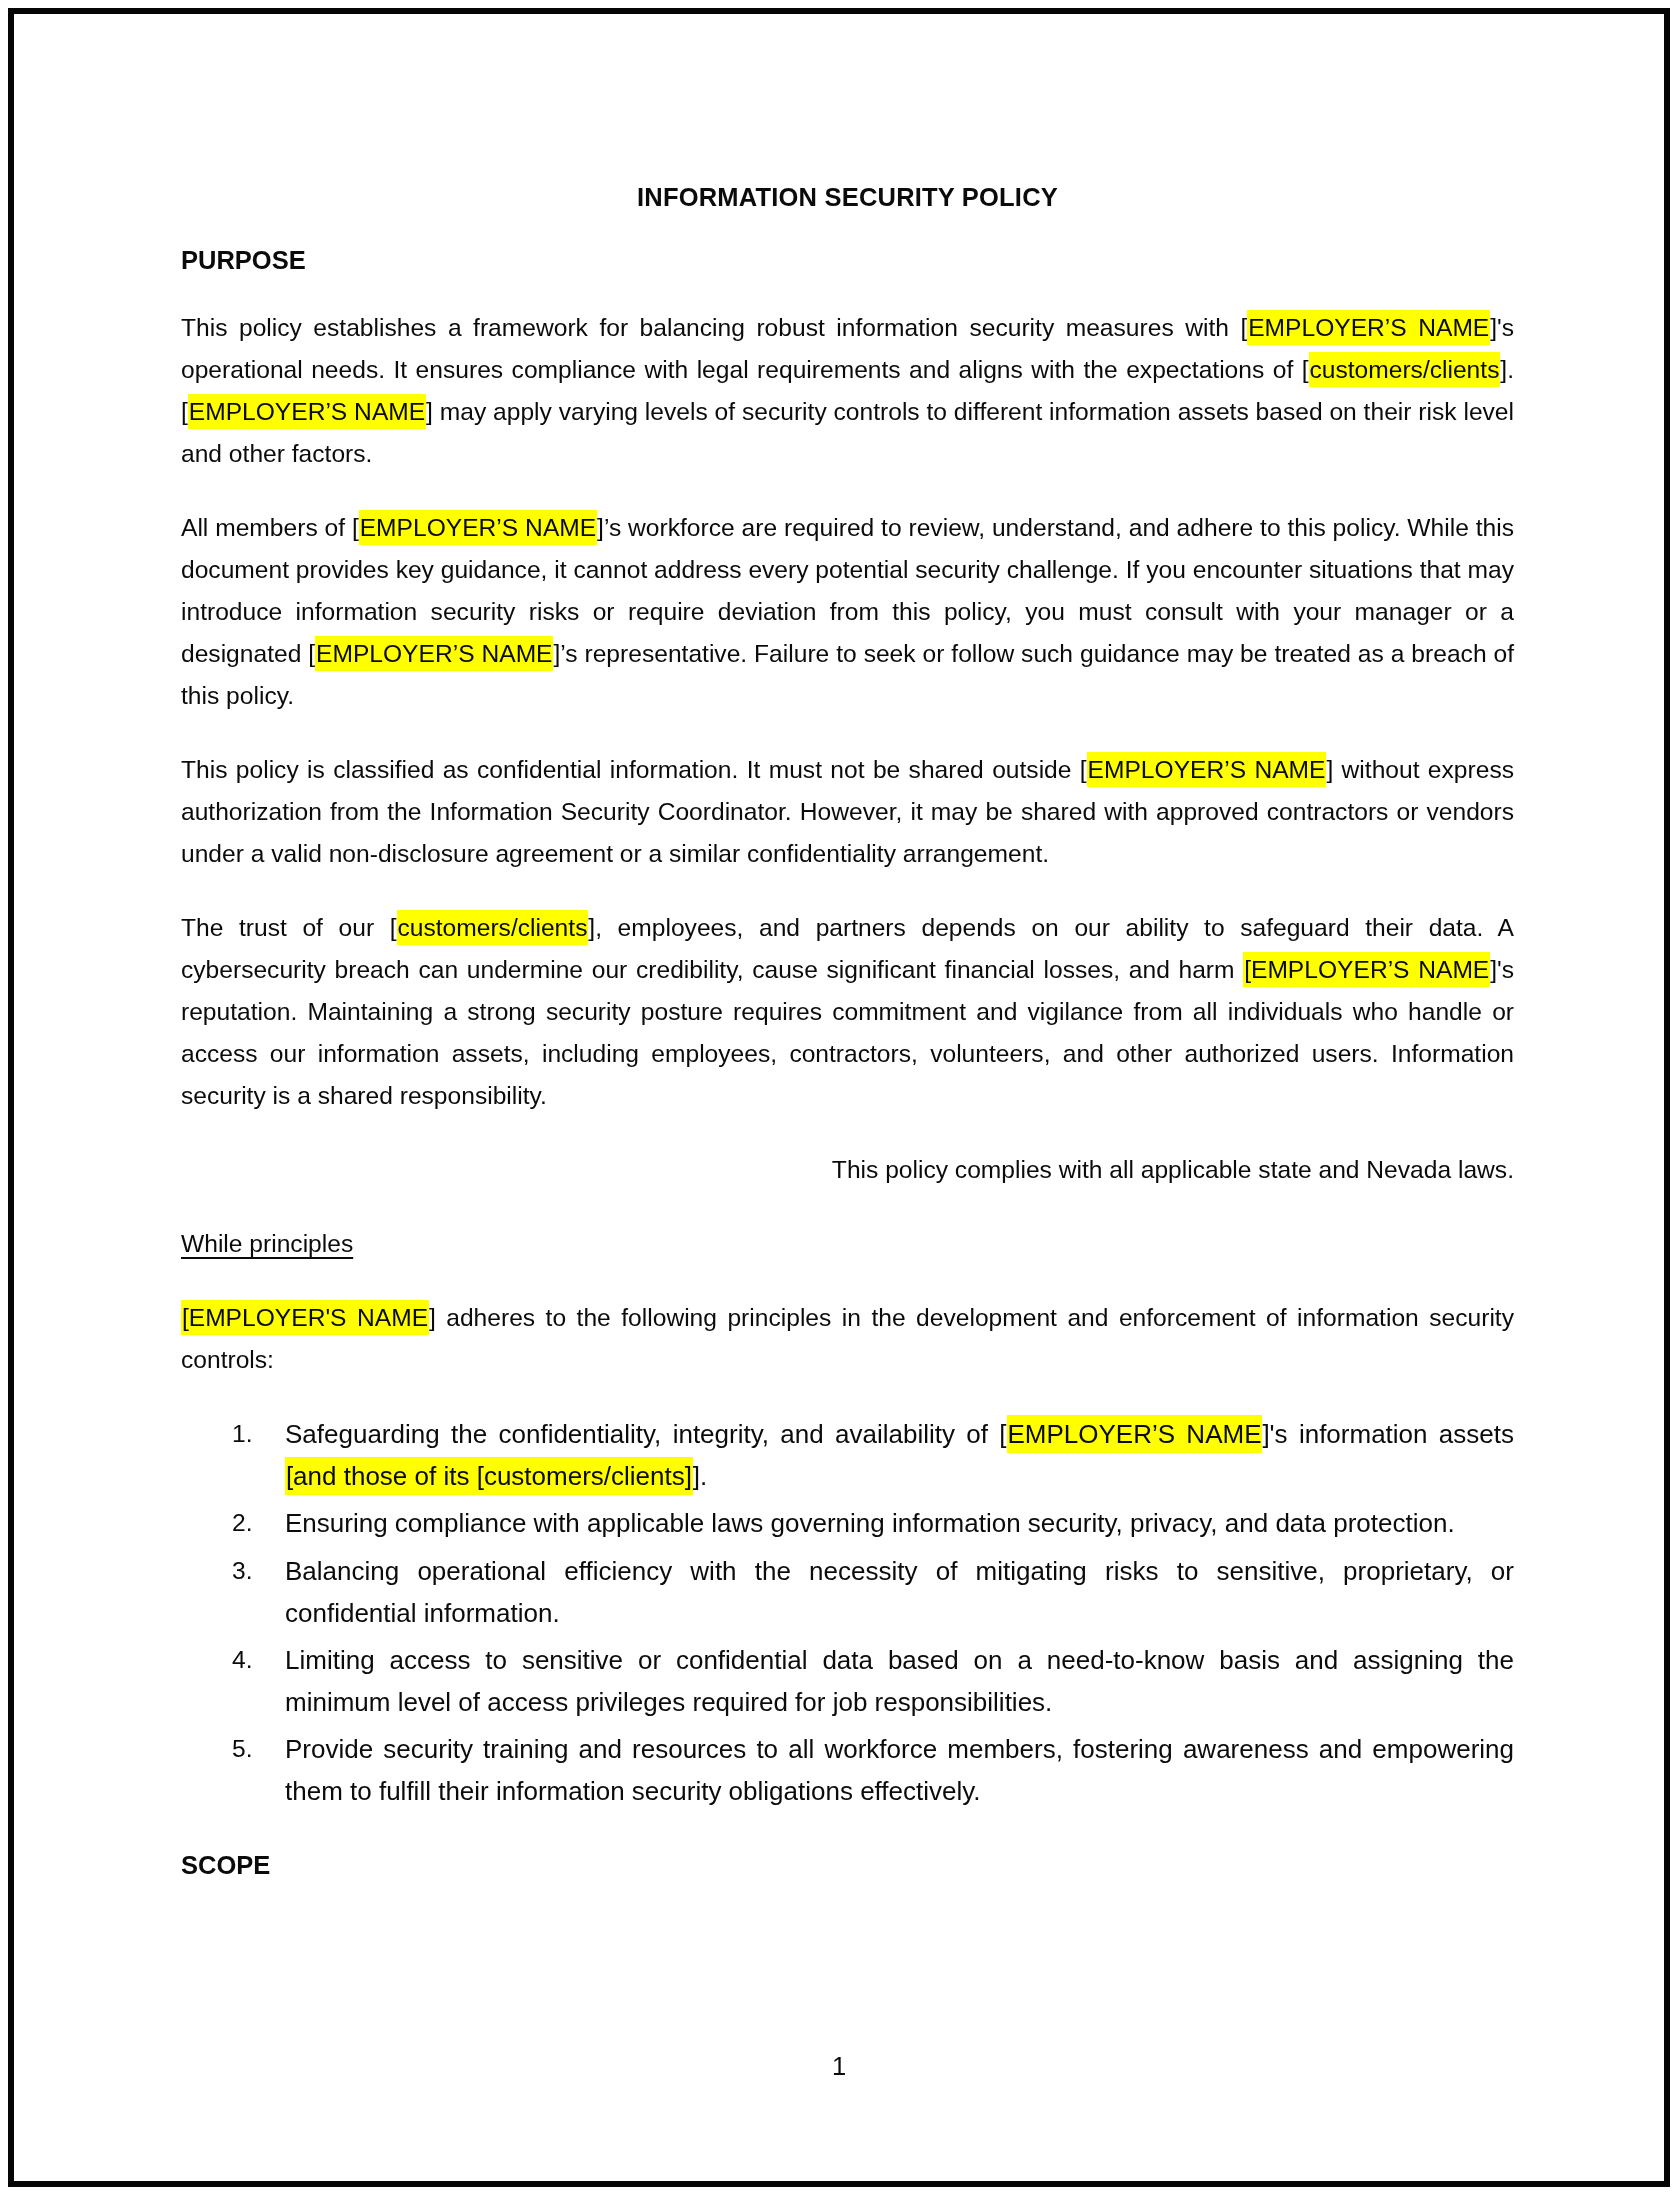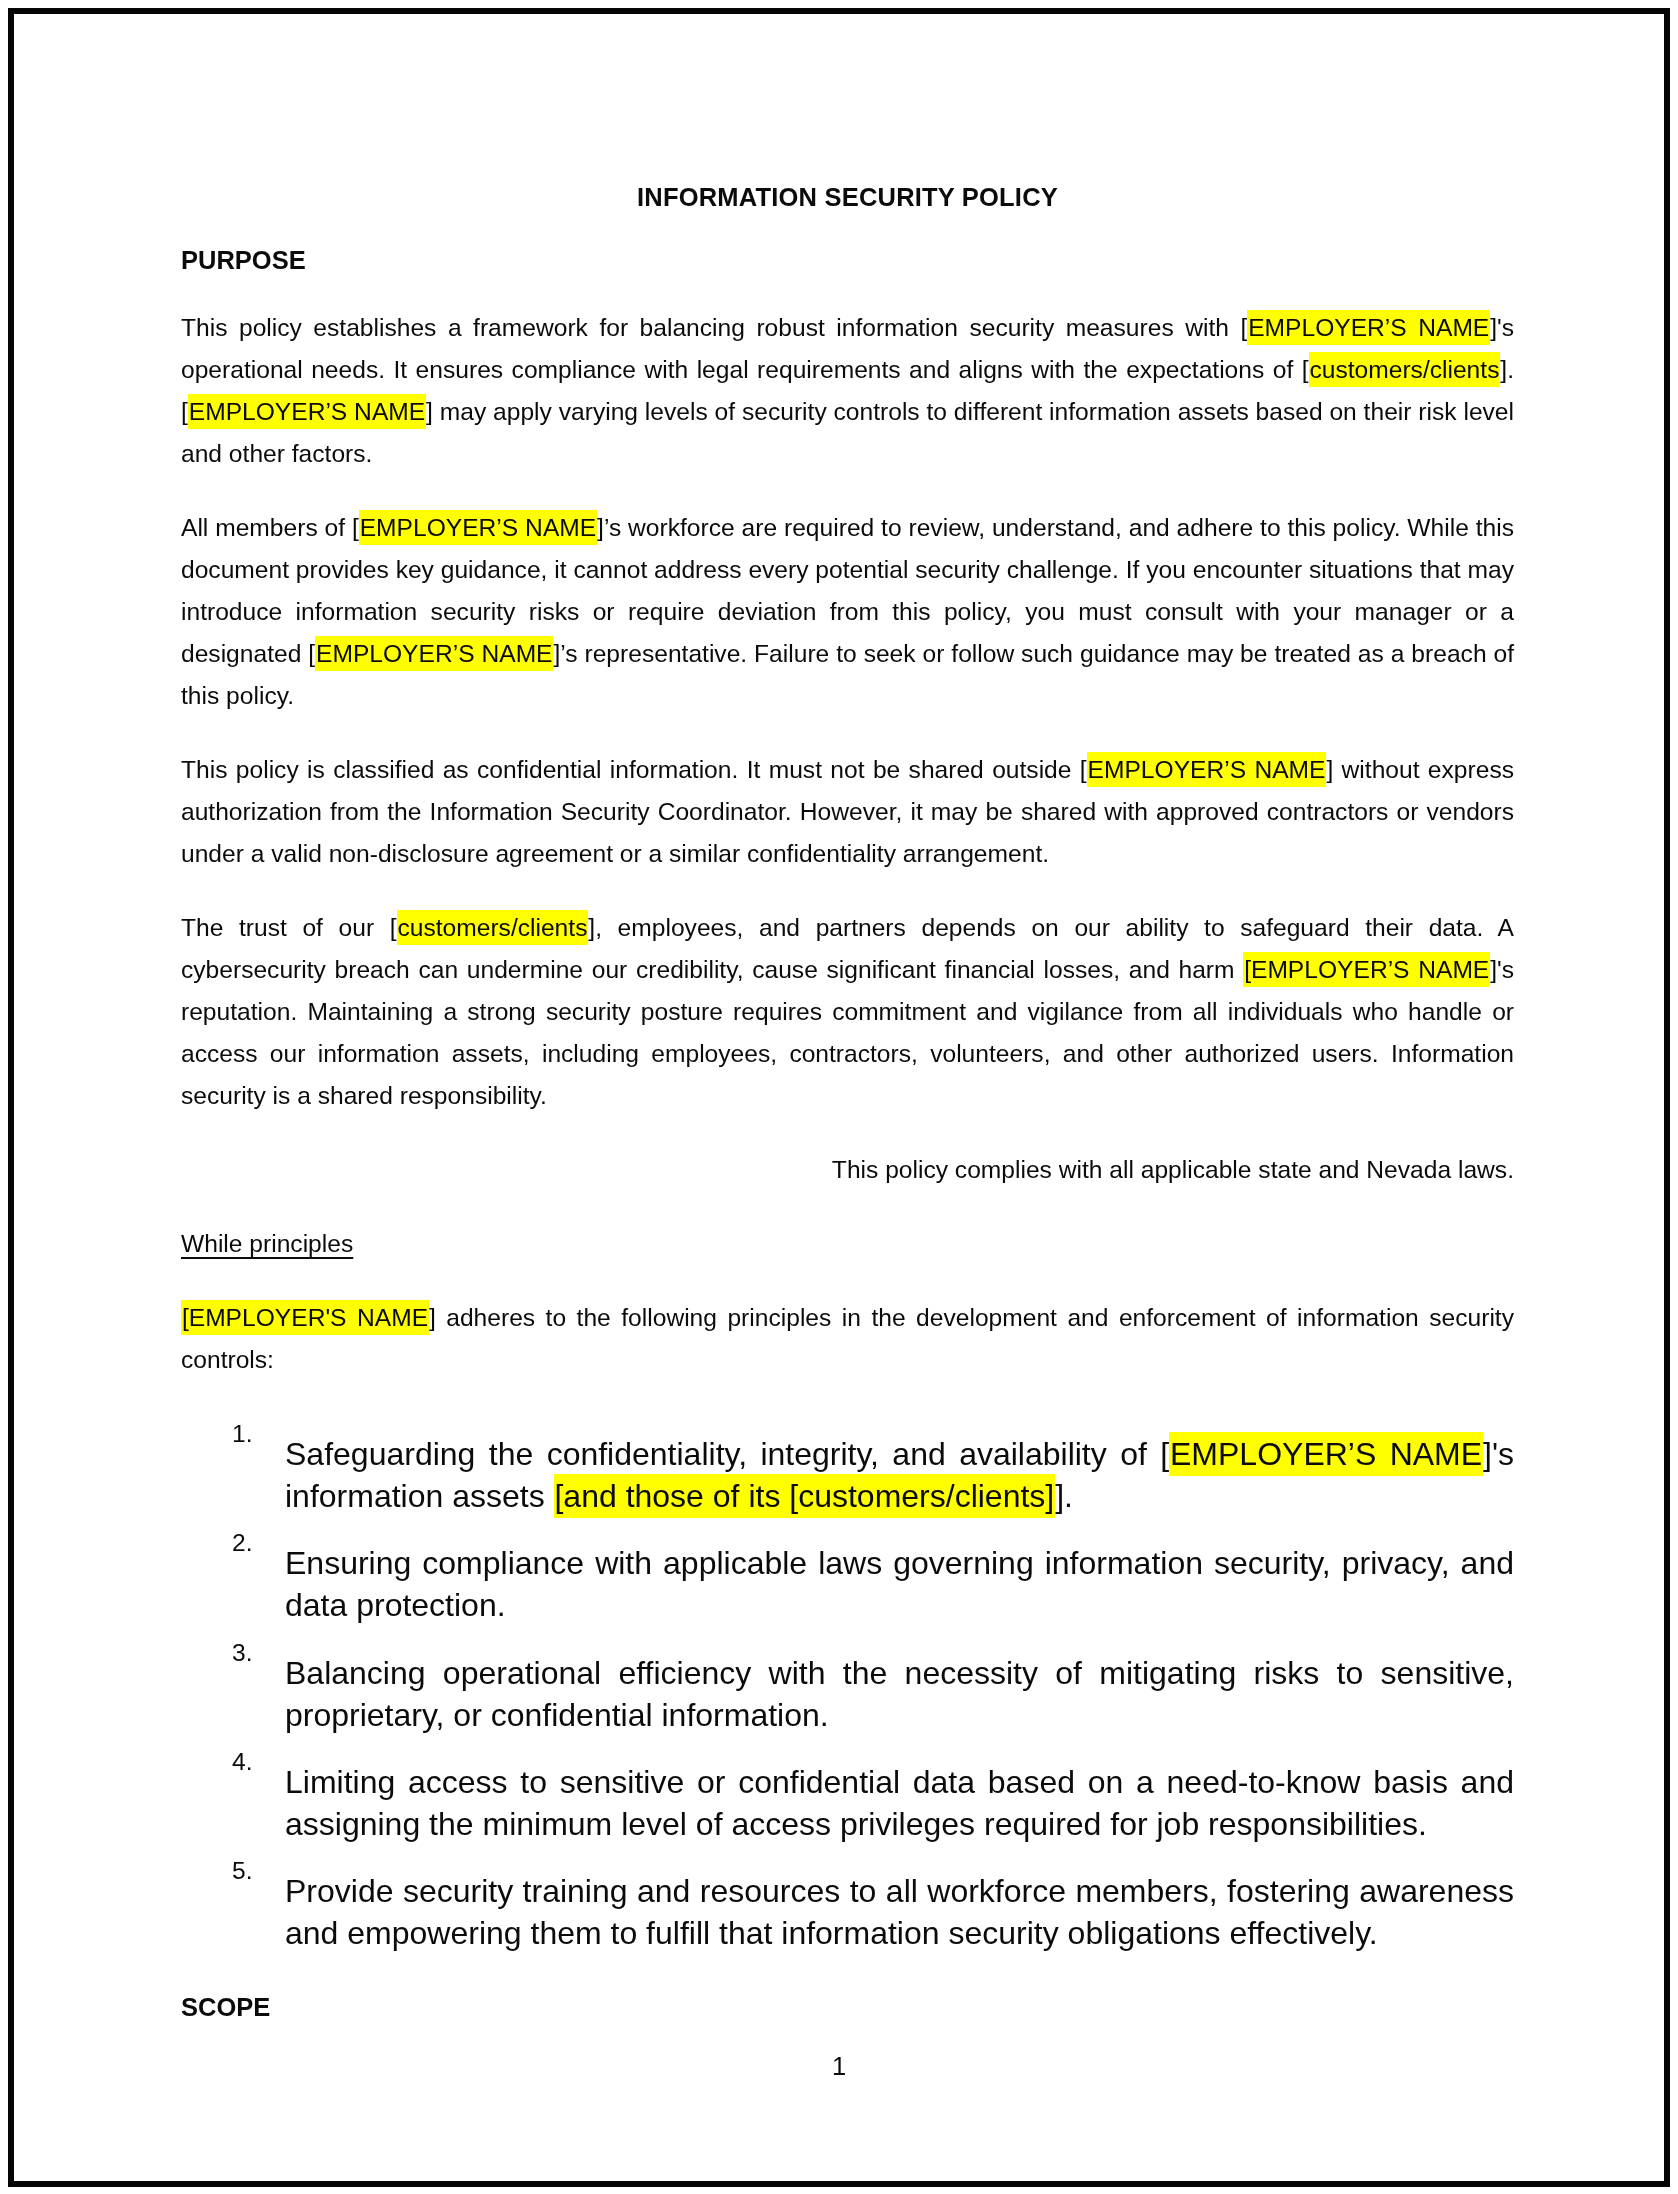--- a/index.html
+++ b/index.html
@@ -73,24 +73,23 @@
     margin-bottom: 5.3px;
   }
   .num-item .num {
     grid-column: 2;
     font-size: 24.6px;
     line-height: 42px;
     text-align: left;
   }
   .num-item .item-text {
     grid-column: 3;
-    font-size: 32px;
+    font-size: 26px;
     line-height: 42px;
     text-align: justify;
-    margin-top: 20px;
   }
   .scope-heading {
     margin-bottom: 0;
   }
   .page-number {
     position: absolute;
     top: 2045px;
     left: 0; right: 0;
     text-align: center;
     font-size: 25.5px;
@@ -130,21 +129,21 @@
     <div class="num-item">
       <span class="num">3.</span>
       <span class="item-text"><span>Balancing operational efficiency with the necessity of mitigating risks to sensitive, proprietary, or confidential information.</span></span>
     </div>
     <div class="num-item">
       <span class="num">4.</span>
       <span class="item-text"><span>Limiting access to sensitive or confidential data based on a need-to-know basis and assigning the minimum level of access privileges required for job responsibilities.</span></span>
     </div>
     <div class="num-item">
       <span class="num">5.</span>
-      <span class="item-text"><span>Provide security training and resources to all workforce members, fostering awareness and empowering them to fulfill that information security obligations effectively.</span></span>
+      <span class="item-text"><span>Provide security training and resources to all workforce members, fostering awareness and empowering them to fulfill their information security obligations effectively.</span></span>
     </div>
   </div>
 
   <div class="h-bold scope-heading">SCOPE</div>
 
 </div>
 
 <div class="page-number">1</div>
 
 

